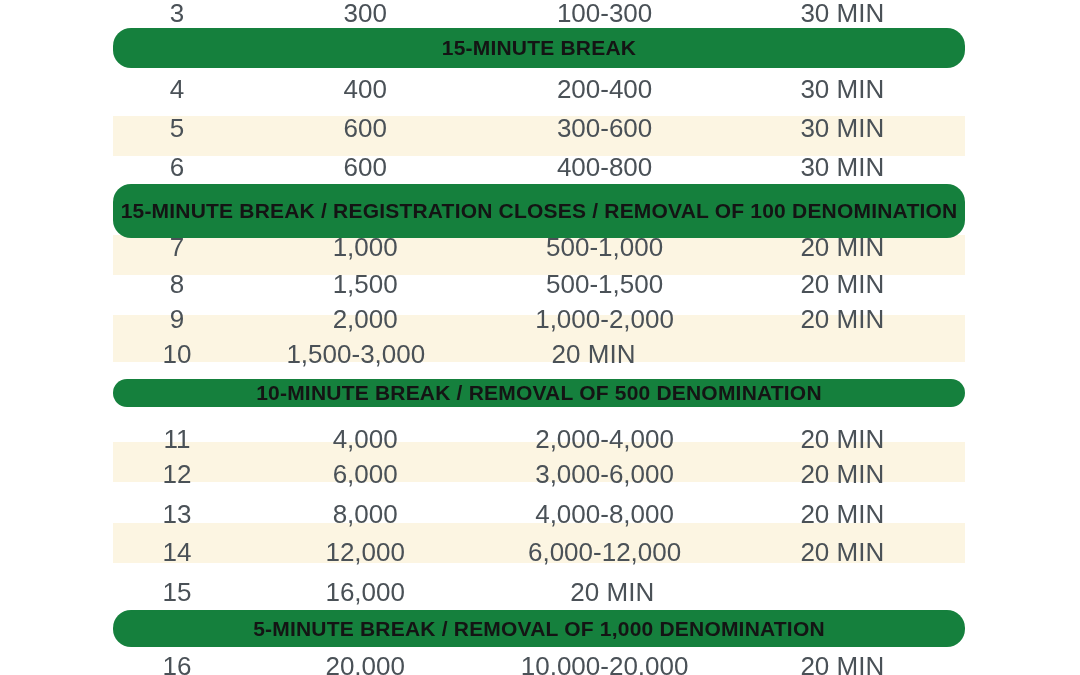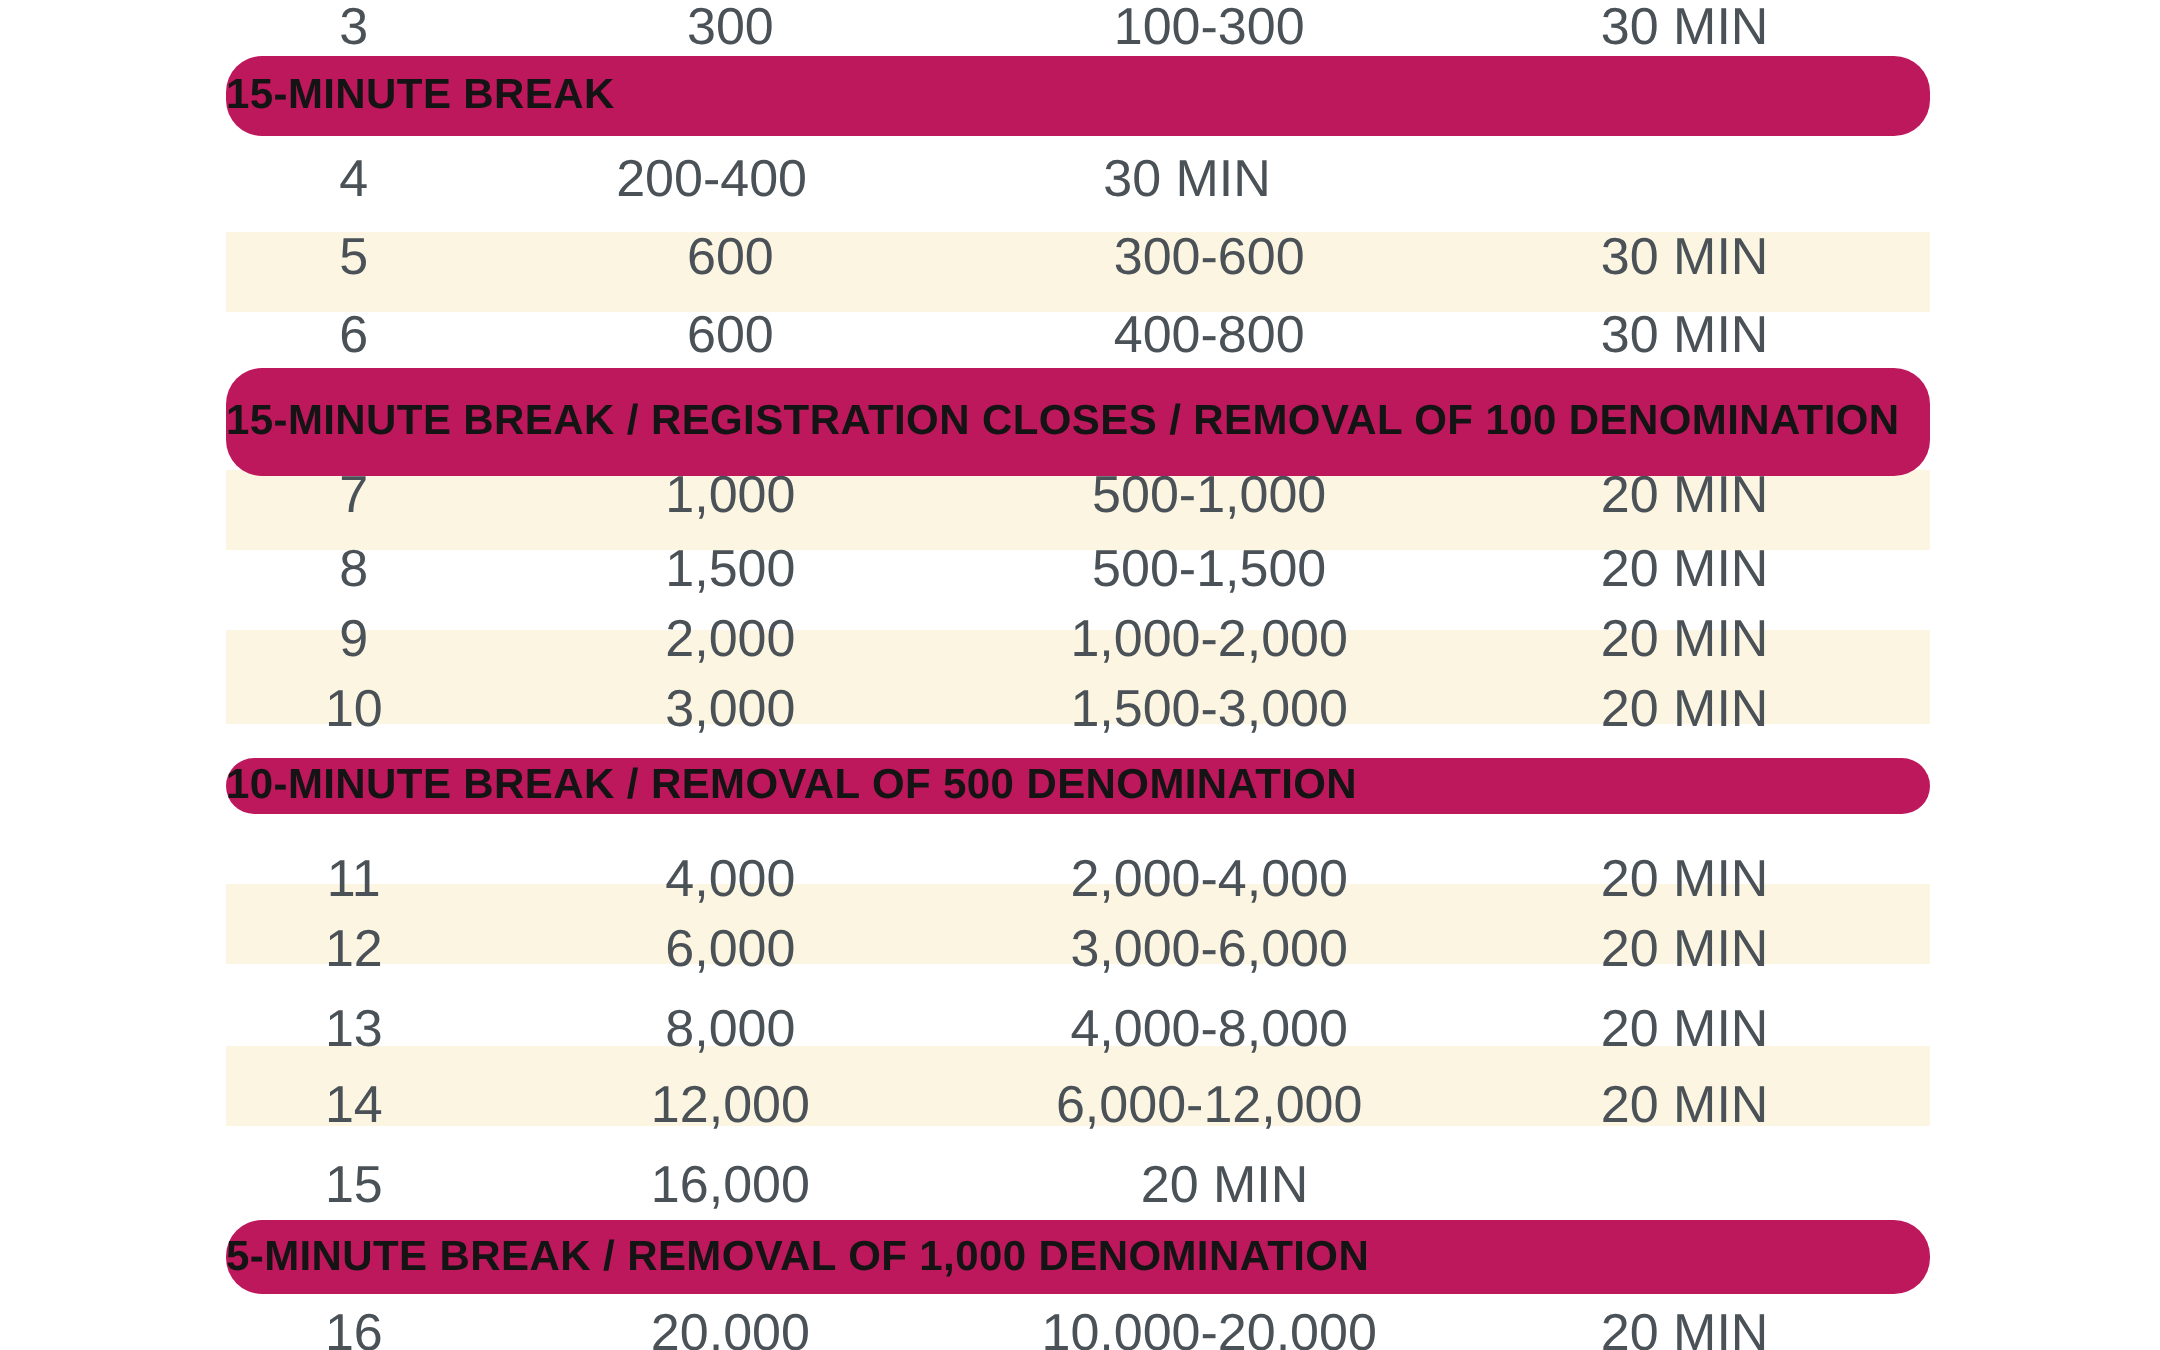--- a/index.html
+++ b/index.html
@@ -8,22 +8,22 @@
     font-family:"Liberation Sans",sans-serif;position:relative;
   }
   .table-area{position:absolute;left:113px;top:0;width:852px;height:675px;}
   .stripe{position:absolute;left:0;width:100%;background:#FCF5E2;}
   .s1{top:116px;height:40px}
   .s2{top:235px;height:40px}
   .s3{top:315px;height:47px}
   .s4{top:442px;height:40px}
   .s5{top:523px;height:40px}
   .break-bar{
-    position:absolute;left:0;width:100%;background:#be185d;
-    display:flex;align-items:center;
+    position:absolute;left:0;width:100%;background:#15803d;
+    display:flex;align-items:center;justify-content:center;
     font-weight:bold;font-size:21px;color:#141414;letter-spacing:.2px;
     white-space:nowrap;
     border-radius:18px;
   }
   .b1{top:28px;height:40px}
   .b2{top:184px;height:54px}
   .b3{top:379px;height:28px}
   .b4{top:610px;height:37px}
   .row{
     position:absolute;left:0;width:100%;height:26px;
@@ -62,20 +62,21 @@
   </div>
 
   <div class="row r0">
     <div class="c c1">3</div>
     <div class="c c2">300</div>
     <div class="c c3">100-300</div>
     <div class="c c4">30 MIN</div>
   </div>
   <div class="row r1">
     <div class="c c1">4</div>
+    <div class="c c2">400</div>
     <div class="c c3">200-400</div>
     <div class="c c4">30 MIN</div>
   </div>
   <div class="row r2">
     <div class="c c1">5</div>
     <div class="c c2">600</div>
     <div class="c c3">300-600</div>
     <div class="c c4">30 MIN</div>
   </div>
   <div class="row r3">
@@ -97,21 +98,20 @@
     <div class="c c4">20 MIN</div>
   </div>
   <div class="row r6">
     <div class="c c1">9</div>
     <div class="c c2">2,000</div>
     <div class="c c3">1,000-2,000</div>
     <div class="c c4">20 MIN</div>
   </div>
   <div class="row r7">
     <div class="c c1">10</div>
-    <div class="c c2">3,000</div>
     <div class="c c3">1,500-3,000</div>
     <div class="c c4">20 MIN</div>
   </div>
   <div class="row r8">
     <div class="c c1">11</div>
     <div class="c c2">4,000</div>
     <div class="c c3">2,000-4,000</div>
     <div class="c c4">20 MIN</div>
   </div>
   <div class="row r9">

